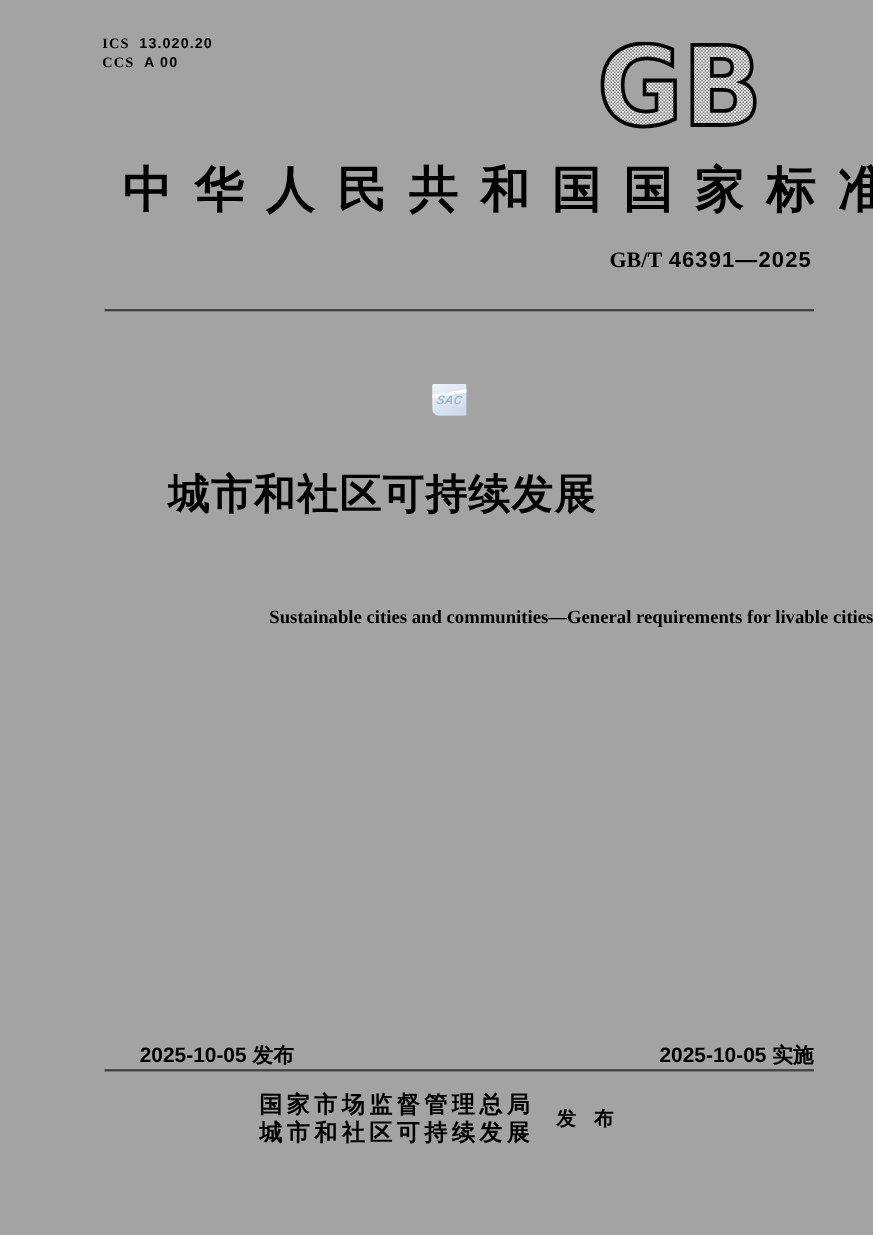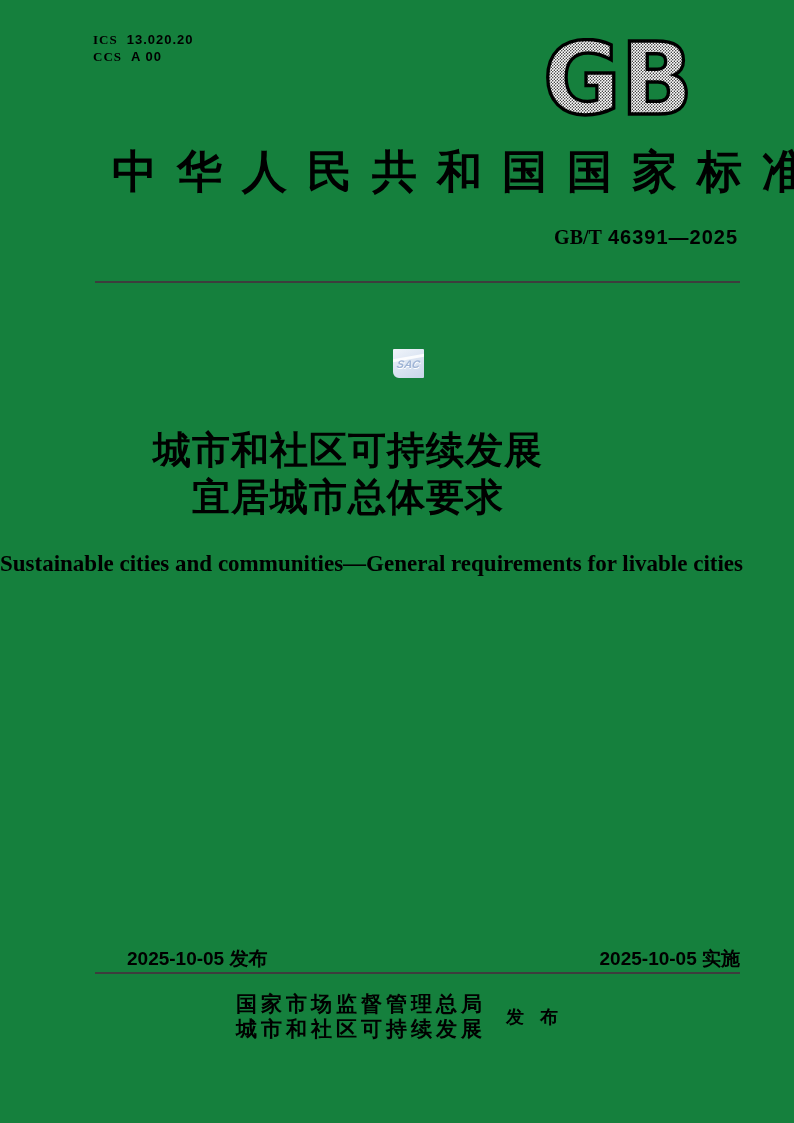--- a/index.html
+++ b/index.html
@@ -1,21 +1,21 @@
 <!DOCTYPE html>
 <html><head>
 <meta charset="utf-8">
 <style>
   * { box-sizing: border-box; }
   html, body { margin: 0; padding: 0; background: #ffffff; }
   .page {
     position: relative;
     width: 794px;
     height: 1123px;
-    background: #15803d;
+    background: #a3a3a3;
     color: #000;
     font-family: "Liberation Sans", "DejaVu Sans", sans-serif;
     overflow: hidden;
   }
 
   
   .ics-block {
     position: absolute;
     left: 93px;
     top: 31px;
@@ -128,24 +128,24 @@
     font-weight: bold;
     font-size: 38px;
     line-height: 47px;
     letter-spacing: 1px;
   }
   .doc-title-en {
     position: absolute;
     left: 0;
     top: 551px;
     width: 794px;
-    text-align: left;
-    font-family: "Liberation Serif", "DejaVu Serif", serif;
-    font-weight: bold;
-    font-size: 23px;
+    text-align: right;
+    font-family: "Liberation Serif", "DejaVu Serif", serif;
+    font-weight: bold;
+    font-size: 17px;
   }
 
   
   .date {
     position: absolute;
     top: 946px;
     font-size: 19px;
     font-weight: bold;
     font-family: "Liberation Sans", "DejaVu Sans", sans-serif;
     white-space: nowrap;
@@ -216,21 +216,20 @@
   </div>
 
   <div class="rule rule-top"></div>
 
   <div class="watermark">
     <span class="wm-text">SAC</span>
   </div>
 
   <div class="doc-title-zh">
     <div>城市和社区可持续发展</div>
-    <div>宜居城市总体要求</div>
   </div>
 
   <div class="doc-title-en">Sustainable cities and communities—General requirements for livable cities</div>
 
   <div class="date date-issue">2025-10-05 发布</div>
   <div class="date date-impl">2025-10-05 实施</div>
 
   <div class="rule rule-bottom"></div>
 
   <div class="issuer-row">

